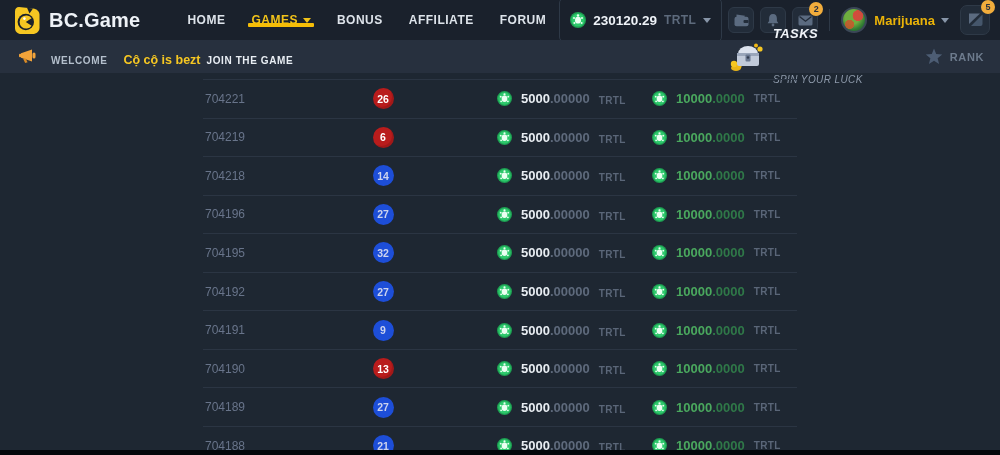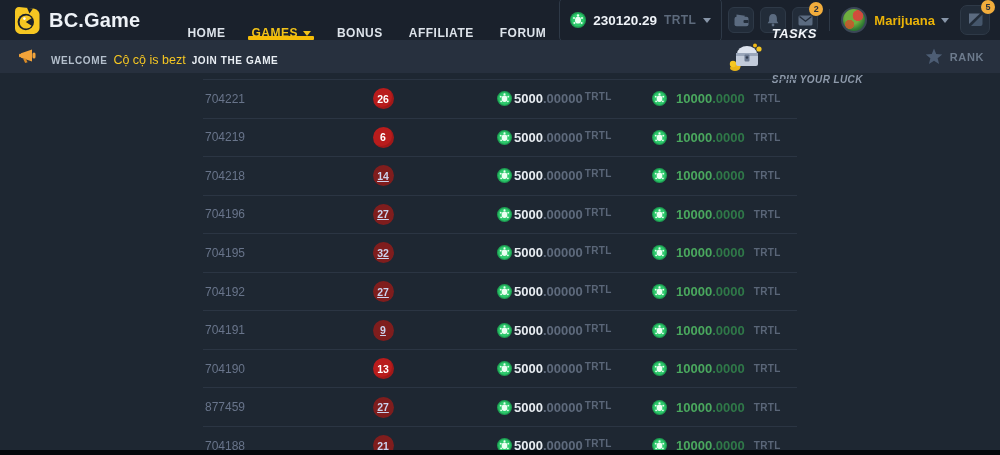--- a/index.html
+++ b/index.html
@@ -8,21 +8,21 @@
     position:relative; width:1000px; height:455px; overflow:hidden;
     background:#1e2732; font-family:"Liberation Sans", sans-serif;
   }
   
   .navbar {
     position:absolute; top:0; left:0; right:0; height:40px;
     background:#1a212c; display:flex; align-items:center;
   }
   .logo { display:flex; align-items:center; gap:9px; margin-left:13px; }
   .logo-text { font-size:20px; font-weight:800; color:#eef2f7; letter-spacing:.2px; }
-  .nav-links { display:flex; align-items:flex-end; height:40px; margin-left:34px; }
+  .nav-links { display:flex; align-items:center; height:40px; margin-left:34px; }
   .nav-item {
     position:relative; display:flex; align-items:center; gap:5px;
     padding:0 13px; font-size:12px; font-weight:700; letter-spacing:.5px;
     color:#dde3ea; cursor:pointer;
   }
   .nav-item.active { color:#f2c319; }
   .nav-item.active::after {
     content:""; position:absolute; left:10px; right:10px; bottom:0; height:4px;
     background:#f5bd07; border-radius:1px;
   }
@@ -59,46 +59,46 @@
   .user-caret { margin-left:6px; }
   .chat-btn { width:30px; height:30px; margin-left:11px; border-radius:7px; }
   
   .announce {
     position:absolute; top:40px; left:0; right:0; height:33px;
     background:#27303e; display:flex; align-items:center;
   }
   .megaphone { margin-left:18px; display:flex; }
   .announce-text { margin-left:14px; display:flex; align-items:baseline; gap:6px; white-space:nowrap; }
   .w-prefix { font-size:10px; font-weight:700; color:#b4bfcc; letter-spacing:.6px;margin-top:8px; }
-  .w-high { font-size:12.5px; font-weight:400; color:#f6c722; }
+  .w-high { font-size:12.5px; font-weight:700; color:#f6c722;margin-left:10px; }
   .w-suffix { font-size:10px; font-weight:700; color:#e9eef4; letter-spacing:.6px; }
   .announce-right { margin-left:auto; display:flex; align-items:center; }
   .tasks { display:flex; align-items:center; gap:8px; cursor:pointer; }
   .tasks-lines { display:flex; flex-direction:column; line-height:1.15; }
   .tasks-title { font-size:13px; font-weight:800; font-style:italic; color:#f1f4f8; letter-spacing:.4px; }
-  .tasks-sub { font-size:10px; font-weight:700; font-style:italic; color:#8e9aab; letter-spacing:.4px;margin-top:32px; }
+  .tasks-sub { font-size:10px; font-weight:400; font-style:italic; color:#8e9aab; letter-spacing:.4px;margin-top:32px; }
   .rank { display:flex; align-items:center; gap:7px; margin-left:62px; margin-right:16px; cursor:pointer; }
   .rank-label { font-size:11px; font-weight:700; color:#6d7b8d; letter-spacing:.6px; }
   
   .bets { position:absolute; left:203px; top:79px; width:594px; }
   .bet-row {
     height:38.55px; border-top:1px solid #2b3543;
     display:grid; grid-template-columns:140px 80px 229px 145px; align-items:center;
     cursor:pointer;
   }
   .cell-id { font-size:12px; color:#68748a; padding-left:2px; }
   .cell-badge { display:flex; justify-content:center; }
   .badge {
     width:21px; height:21px; border-radius:50%;
     display:flex; align-items:center; justify-content:center;
     font-size:10.5px; font-weight:800;
   }
-  .badge.navy { background:#7f1d1d; color:#ccd3ee;text-decoration:underline; }
+  .badge.navy { background:#1d4ed8; color:#ccd3ee; }
   .badge.red  { background:#b91c1c; color:#ffffff; box-shadow:inset -2px -2px 0 rgba(0,0,0,.12); }
-  .cell-bet { display:flex; align-items:flex-start; gap:2px; padding-left:74px; }
+  .cell-bet { display:flex; align-items:flex-end; gap:9px; padding-left:74px; }
   .cell-win { display:flex; align-items:center; gap:9px; }
   .amt { font-size:13px; font-weight:700; white-space:nowrap; }
   .amt .int { color:#e8edf2; }
   .amt .dec { color:#5e6a7c; }
   .amt.win .int { color:#4aa85e;margin-top:16px; }
   .amt.win .dec { color:#2f7848; }
   .cur { font-size:10px; font-weight:700; color:#5a6678; letter-spacing:.4px; }
   .bottom-strip { position:absolute; left:0; right:0; bottom:0; height:5px; background:#04070b; }
   svg { display:block; }
 </style>
@@ -592,21 +592,21 @@
             <circle cx="11.6" cy="11" r="1"></circle>
           </g>
         </svg>
       </span>
       <span class="amt win"><span class="int">10000</span><span class="dec">.0000</span></span>
       <span class="cur">TRTL</span>
     </span>
   </div>
 
   <div class="bet-row">
-    <span class="cell-id">877459</span>
+    <span class="cell-id">704189</span>
     <span class="cell-badge">
       <span class="badge navy">27</span>
     </span>
     <span class="cell-bet">
       <span>
         <svg width="15" height="15" viewBox="0 0 16 16">
           <circle cx="8" cy="8" r="8" fill="#1e9e52"></circle>
           <circle cx="8" cy="8" r="6.6" fill="#2dc96c"></circle>
           <g fill="#eafff2">
             <ellipse cx="8" cy="8.2" rx="3" ry="3.4"></ellipse>

